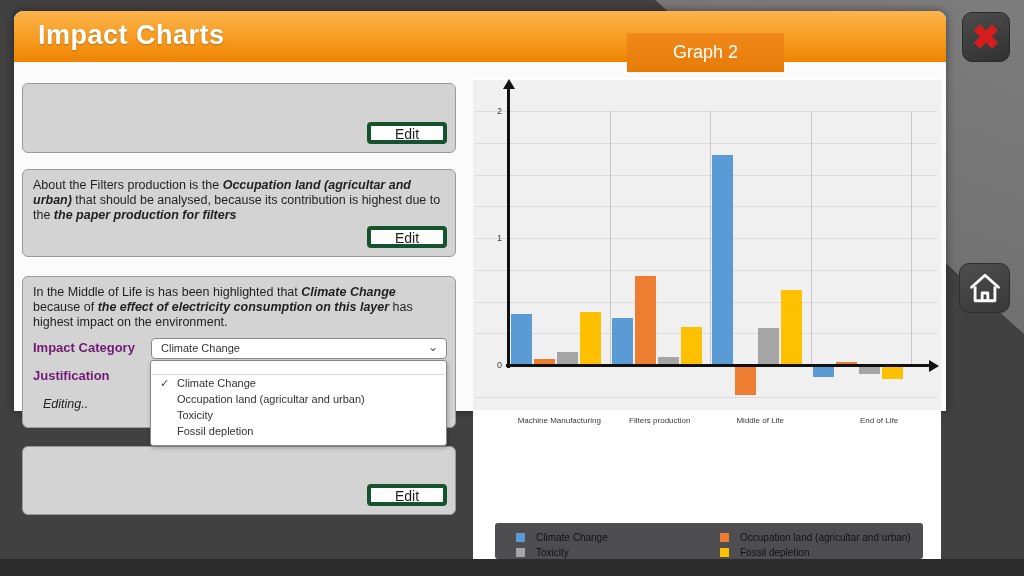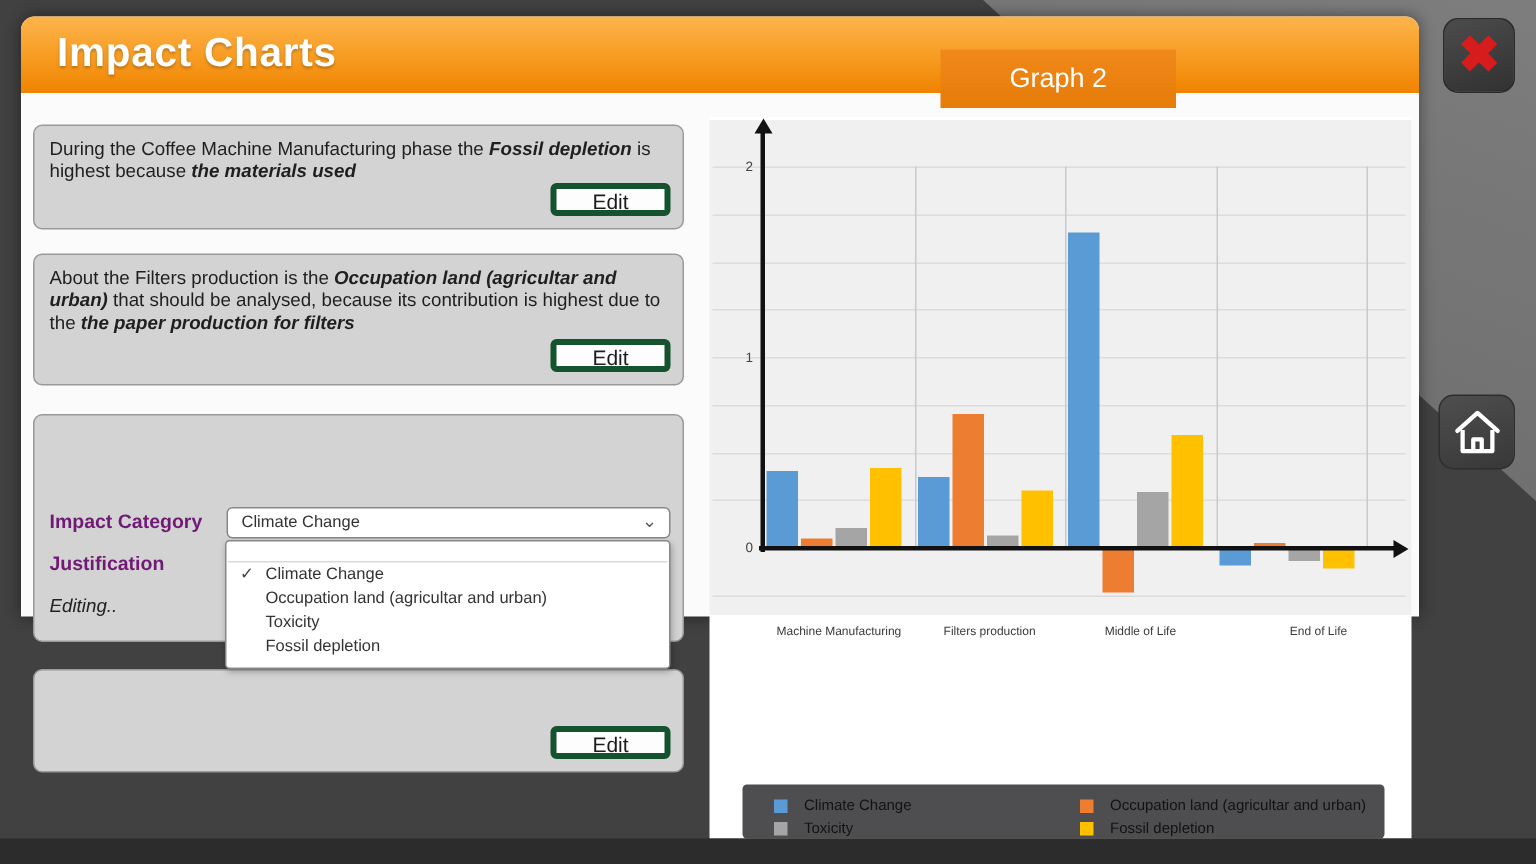--- a/index.html
+++ b/index.html
@@ -30,21 +30,21 @@
   .box1 { top:72px;  height:70px; }
   .box2 { top:158px; height:88px; }
   .box3 { top:265px; height:152px; }
   .box4 { top:435px; height:69px; }
 
   .edit-btn { position:absolute; right:8px; bottom:8px; width:80px; height:22px; background:#fdfdfd;
               border:4px solid #14532d; border-radius:4px; font-size:14px; color:#1c1c1c;
               font-family:"Liberation Sans", sans-serif; cursor:pointer; }
 
   .field-label { position:absolute; left:10px; font-weight:bold; font-size:13px; color:#701a75; }
-  .editing-note { position:absolute; left:10px; font-style:italic; font-size:12.5px; color:#222; }
+  .editing-note { position:absolute; left:20px; font-style:italic; font-size:12.5px; color:#222; }
 
   .select { position:absolute; left:128px; top:61px; width:296px; height:21px; background:#fff;
             border:1px solid #888; border-radius:4px; font-size:11px; color:#333;
             line-height:19px; padding-left:9px; cursor:pointer; }
   .select .chev { position:absolute; right:8px; top:-1px; font-size:12px; color:#555; }
 
   .dropdown { position:absolute; left:136px; top:349px; width:297px; height:86px; background:#fff;
               border:1px solid #888; border-radius:3px; z-index:50; box-shadow:1px 2px 4px rgba(0,0,0,.25); }
   .dd-blank { height:13px; }
   .dd-sep { height:1px; background:#d9d9d9; margin:0 1px; }
@@ -98,30 +98,30 @@
 </div>
 
 <div class="panel">
   <div class="header">
     <div class="title">Impact Charts</div>
   </div>
 
   <div class="tab t2">Graph 2</div>
 
   <div class="notebox box1">
-    <span><span>During the Coffee Machine Manufacturing phase the </span><span class="bi">Fossil depletion</span><span> is highest because </span><span class="bi">the materials used</span></span>
     <button class="edit-btn">Edit</button>
   </div>
 
   <div class="notebox box2">
     <span><span>About the Filters production is the </span><span class="bi">Occupation land (agricultar and urban)</span><span> that should be analysed, because its contribution is highest due to the </span><span class="bi">the paper production for filters</span></span>
     <button class="edit-btn">Edit</button>
   </div>
 
   <div class="notebox box3">
+    <span><span>In the Middle of Life is has been highlighted that </span><span class="bi">Climate Change</span><span> because of </span><span class="bi">the effect of electricity consumption on this layer</span><span> has highest impact on the environment.</span></span>
     <div class="field-label" style="top:63px">Impact Category</div>
     <div class="select">
       <span>Climate Change</span>
       <span class="chev">⌄</span>
     </div>
     <div class="field-label" style="top:91px">Justification</div>
     <div class="editing-note" style="top:120px">Editing..</div>
   </div>
 
   <div class="dropdown" id="dropdown-list">

